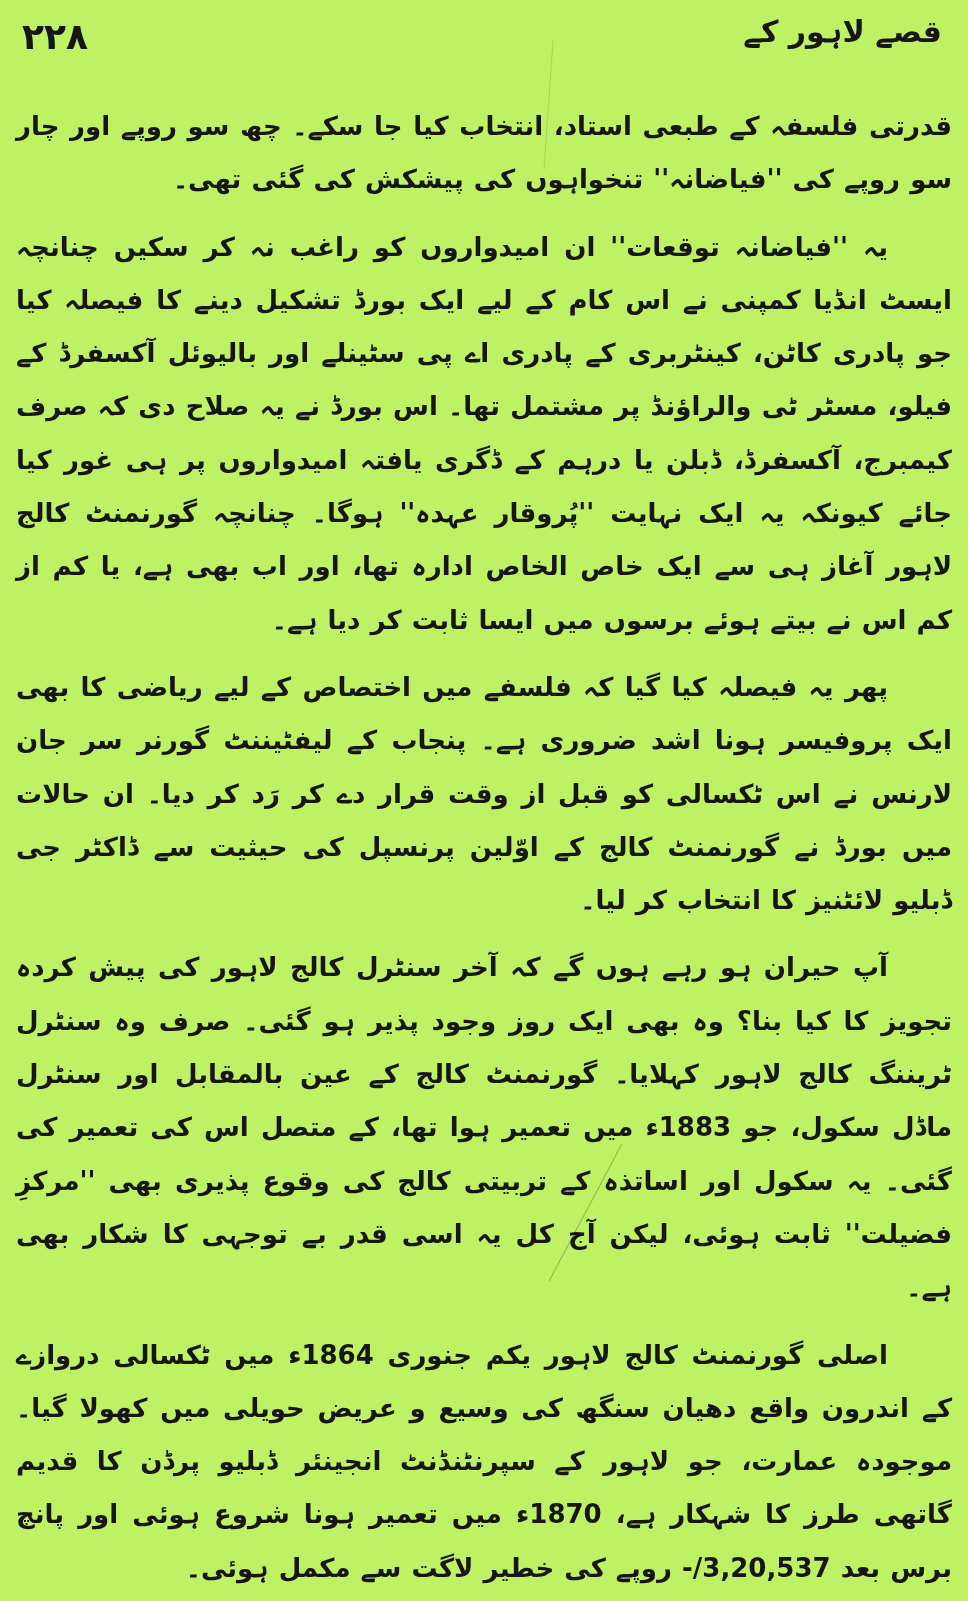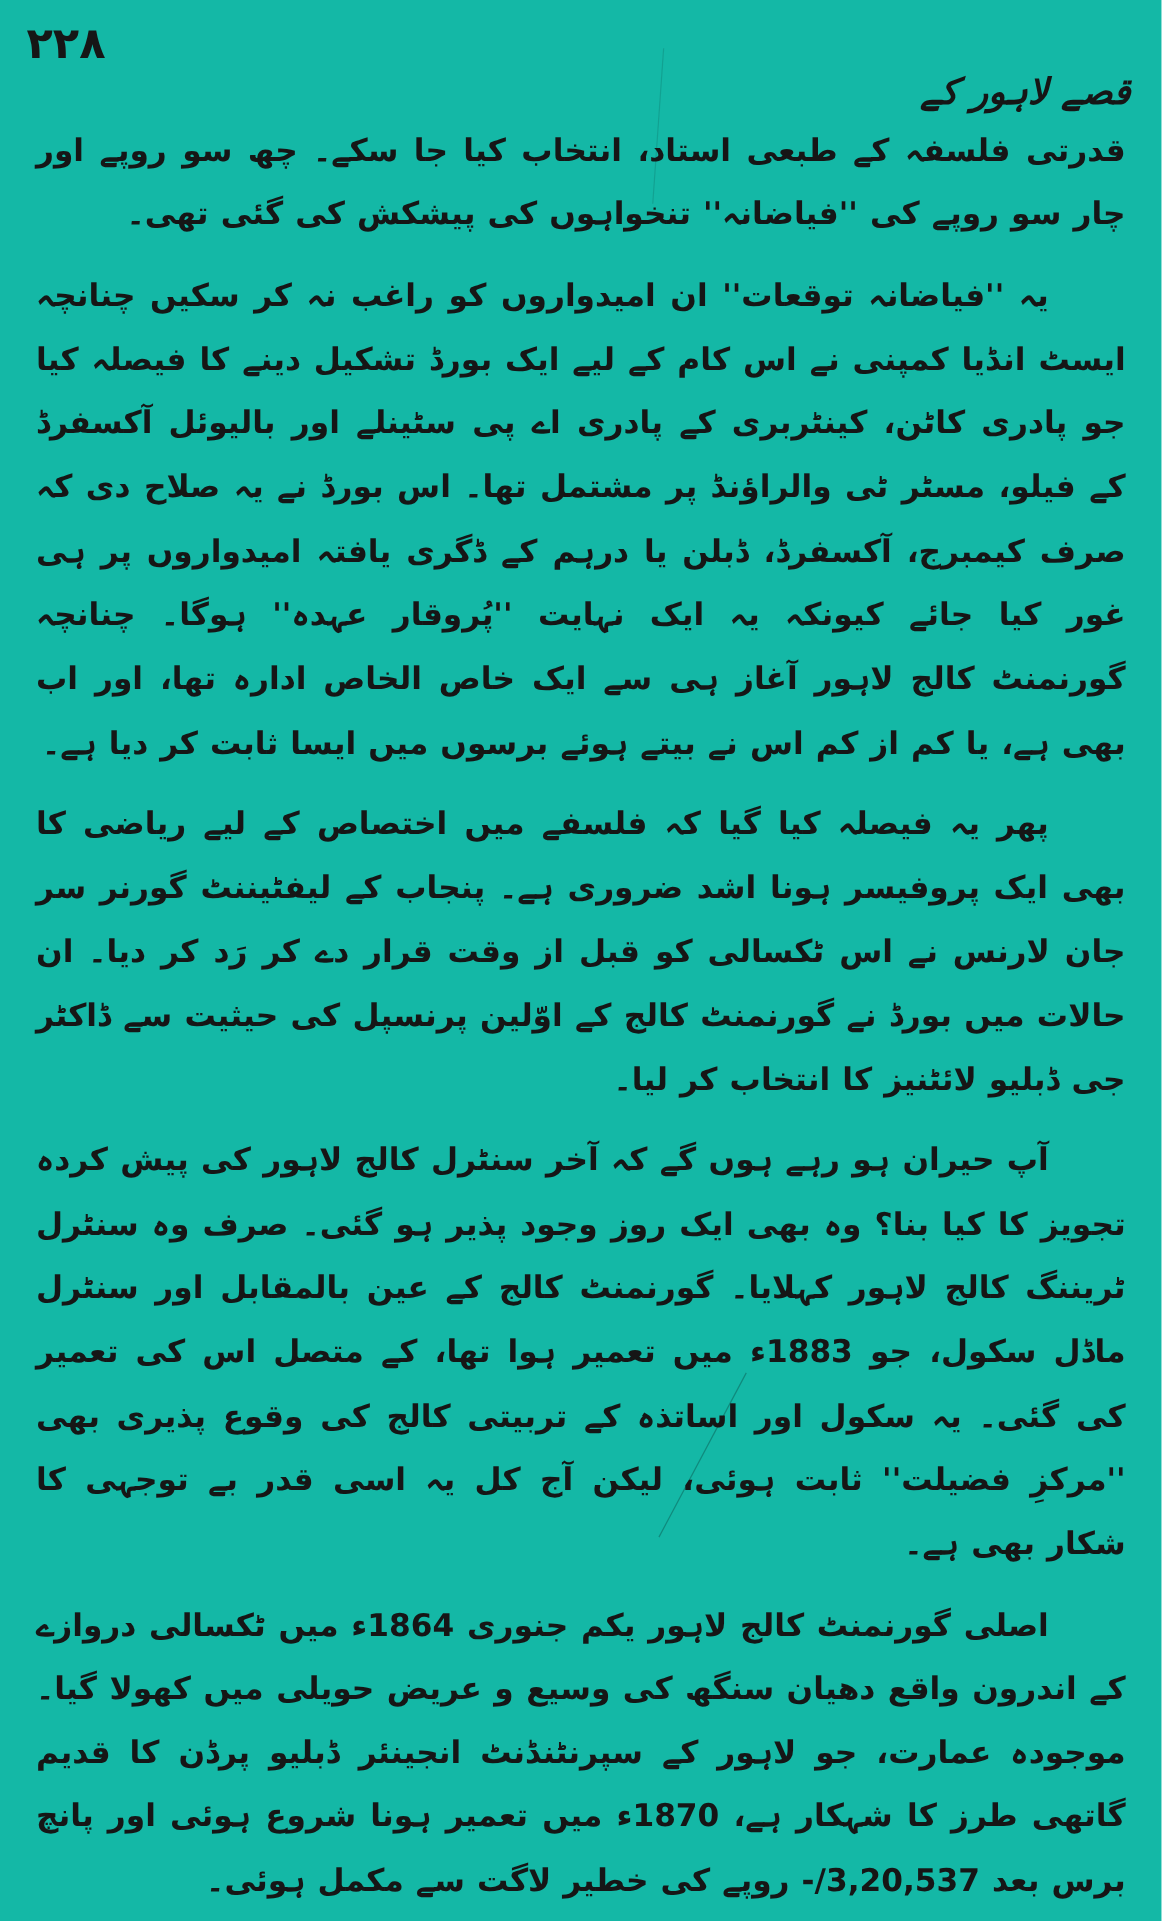--- a/index.html
+++ b/index.html
@@ -11,33 +11,32 @@
     background: #fdfdfb;
     overflow: hidden;
     font-family: "DejaVu Sans", sans-serif;
     color: #161616;
     direction: rtl;
   }
   
   .page-header { position: absolute; top: 0; right: 0; left: 0; height: 92px; }
   .book-title {
     position: absolute; top: 14px; right: 26px;
-    font-size: 30px; font-weight: bold; font-style: italic;
+    font-size: 30px; font-weight: bold; 
     letter-spacing: 1px;
-    margin-top: 45px;
   }
   .page-number {
     position: absolute; top: 16px; left: 22px;
     font-size: 36px; font-weight: bold;
     direction: rtl;
   }
   
   .page-body {
     position: absolute; top: 100px; right: 0; left: 0; bottom: 0;
-    padding: 0 30px;
+    padding: 0 16px;
     direction: rtl;
     text-align: justify;
   }
   .para {
     margin: 0 0 14px 0;
     font-size: 26px;
     font-weight: 600;
     line-height: 2.05;
     word-spacing: 1px;
   }
@@ -52,21 +51,21 @@
   .scan-scratch {
     position: absolute; top: 1135px; left: 585px;
     width: 1px; height: 155px;
     background: rgba(0,0,0,0.25);
     transform: rotate(28deg);
   }
 </style>
 </head>
 <body>
 
-<div class="page" style="background: #14b8a6; color: rgb(22, 22, 22);">
+<div class="page" style="background: #bef264; color: rgb(22, 22, 22);">
 
   <header class="page-header">
     <div class="page-number">۲۲۸</div>
     <div class="book-title">قصے لاہور کے</div>
   </header>
 
   <div class="scan-fold"></div>
   <div class="scan-scratch"></div>
 
   <main class="page-body">

